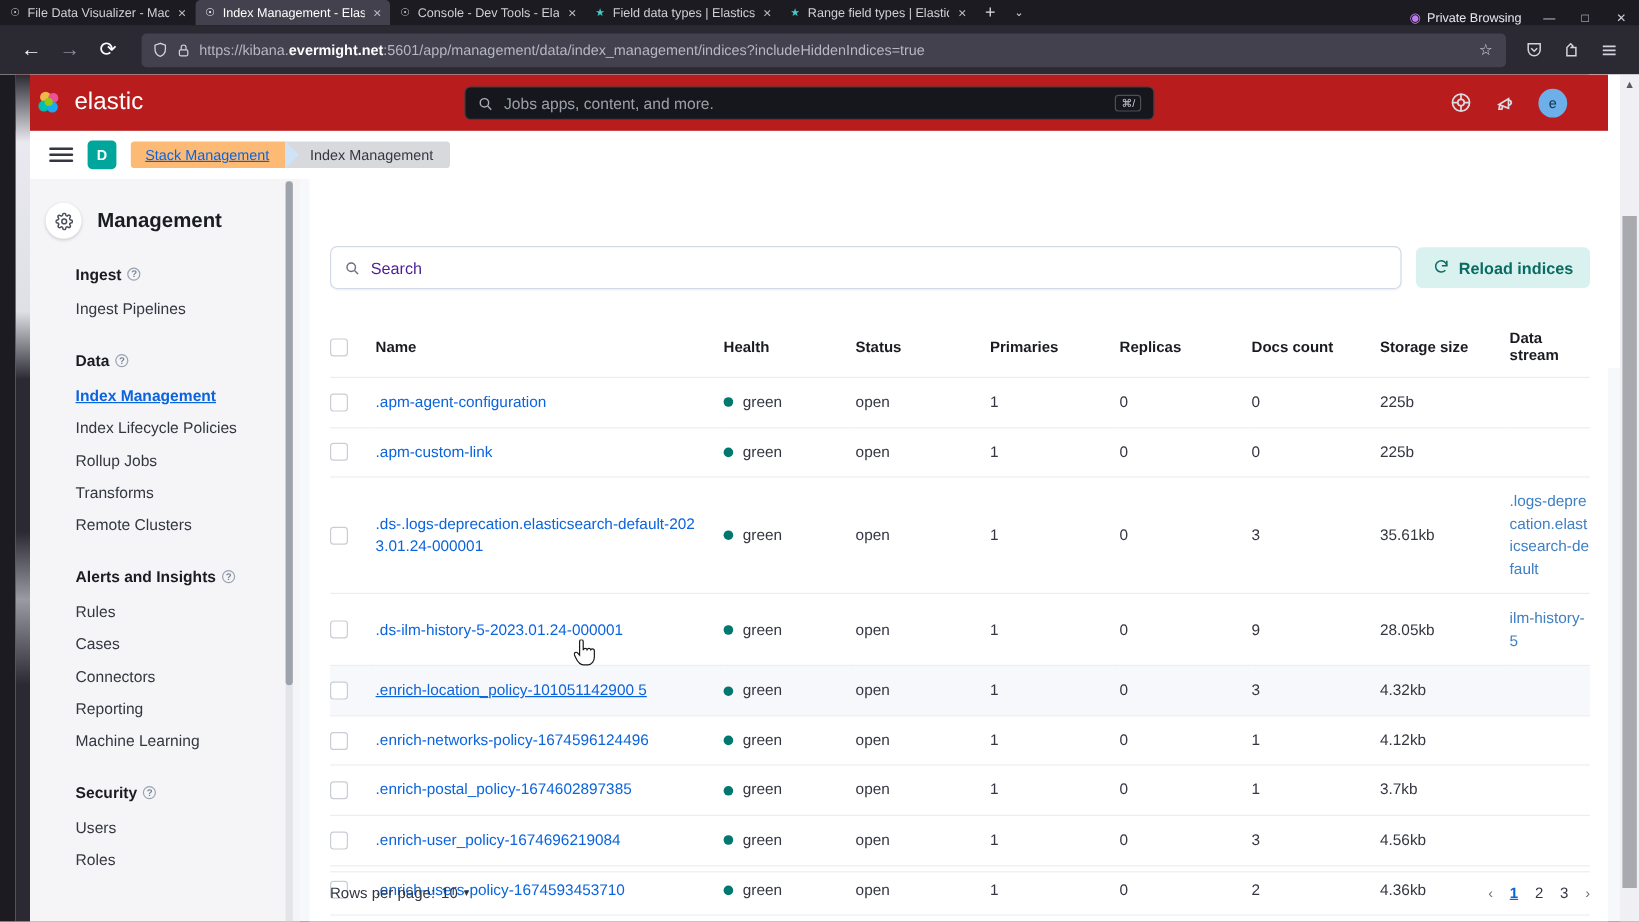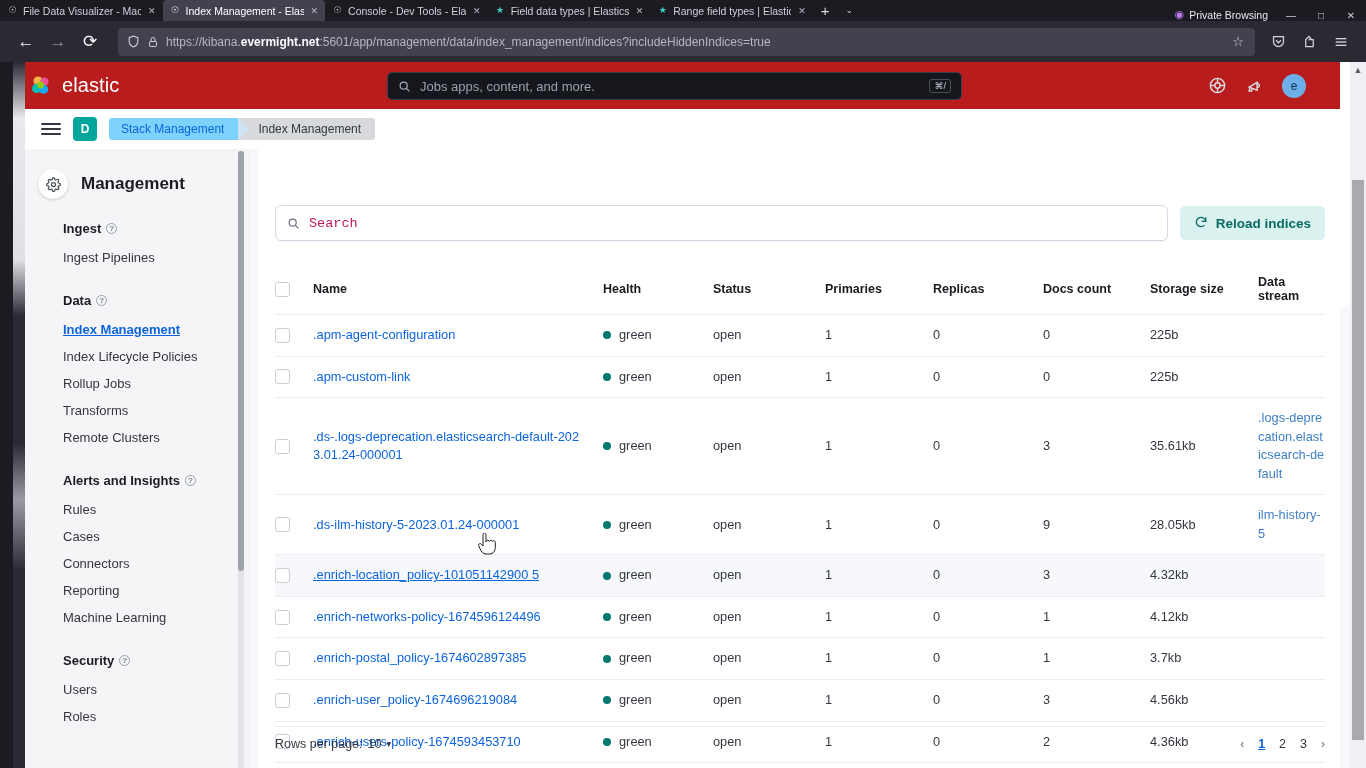--- a/index.html
+++ b/index.html
@@ -145,21 +145,21 @@
     background: #00a69b; color: #fff;
     font-size: 12px; font-weight: 700;
     display: flex; align-items: center; justify-content: center;
   }
   .crumbs { display: flex; align-items: center; height: 22px; }
   .crumb {
     height: 22px; display: flex; align-items: center;
     padding: 0 14px 0 16px; font-size: 12px;
     position: relative;
   }
-  .crumb.c1 { background: #7dd3fc; color: #0b64dd; border-radius: 3px 0 0 3px; padding-left: 12px; }
+  .crumb.c1 { background: #fdba74; color: #0b64dd; border-radius: 3px 0 0 3px; padding-left: 12px; text-decoration: underline; }
   .crumb.c1:after {
     content: ''; position: absolute; right: -11px; top: 0;
     border-top: 11px solid transparent; border-bottom: 11px solid transparent;
     border-left: 11px solid #cfe3f7; z-index: 2;
   }
   .crumb.c2 { background: #d8d9dd; color: #343741; margin-left: 0; padding-left: 20px; border-radius: 0 3px 3px 0;}
 
   
   #sidebar {
     position: absolute; left: 25px; top: 87px; width: 225px; height: 619px;
@@ -217,21 +217,21 @@
     position: absolute; left: 17px; top: 56px; width: 1050px; height: 36px;
     display: flex; align-items: center; gap: 12px;
   }
   #idx-search {
     flex: 1; height: 36px;
     background: #fff; border: 1px solid #d3dae6; border-radius: 6px;
     display: flex; align-items: center; gap: 9px; padding: 0 11px;
     box-shadow: 0 1px 1px rgba(0,0,0,.03);
   }
   #idx-search .si { color: #69707d; font-size: 12px; display: flex; }
-  #idx-search .sp { color: #be185d; font-size: 13.5px; font-family: Liberation Mono, monospace; }
+  #idx-search .sp { color: #4c1d95; font-size: 13.5px; }
   #reload-btn {
     height: 34px; background: #d9f2f0; border-radius: 5px;
     display: flex; align-items: center; gap: 8px;
     padding: 0 14px; color: #0a6b63; font-size: 13.5px; font-weight: 700;
     white-space: nowrap;
   }
 
   
   #tbl { position: absolute; left: 17px; top: 116px; width: 1050px; }
   table { width: 100%; border-collapse: collapse; table-layout: fixed; }

